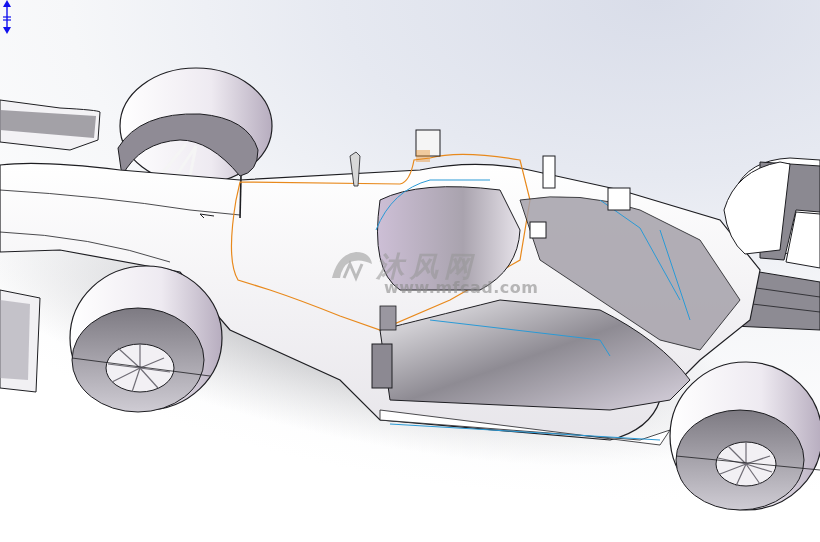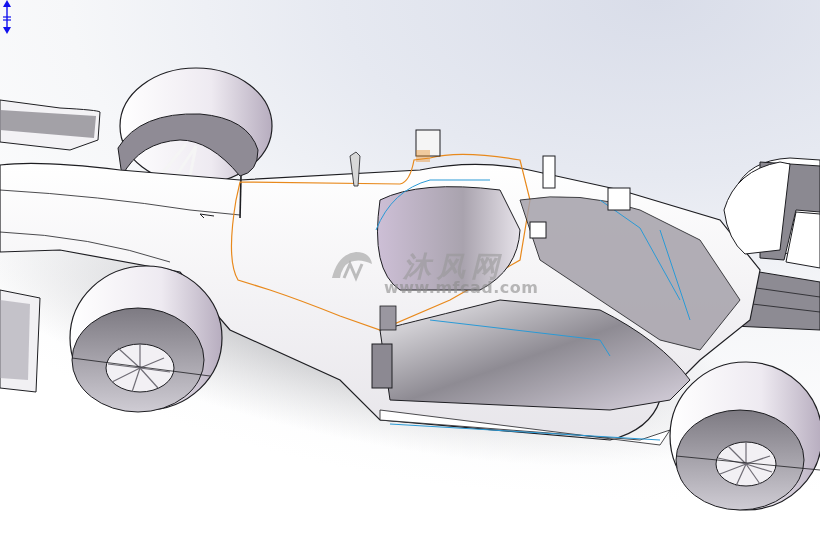--- a/index.html
+++ b/index.html
@@ -14,21 +14,21 @@
     .viewport svg { position: absolute; left: 0; top: 0; }
     .watermark {
       position: absolute; left: 330px; top: 248px; width: 190px; height: 44px;
       pointer-events: none;
     }
     .wm-logo {
       position: absolute; left: 0; top: 4px; width: 44px; height: 34px;
     }
     .wm-cn {
       position: absolute; left: 46px; top: 0px; font-size: 28px; font-weight: bold; letter-spacing: 6px;
-      color: rgba(150,150,150,0.55); font-family: "DejaVu Sans", sans-serif; font-style: italic; margin-left: 27px;
+      color: rgba(150,150,150,0.55); font-family: "DejaVu Sans", sans-serif; font-style: italic;
     }
     .wm-url {
       position: absolute; left: 54px; top: 30px; font-size: 16px; font-weight: bold;
       color: rgba(140,140,140,0.6); font-family: "DejaVu Sans", sans-serif; letter-spacing: 0.5px;
     }
     .triad {
       position: absolute; left: 260px; top: 416px; width: 14px; height: 34px; cursor: ns-resize;
     }
   </style>
 </head>

